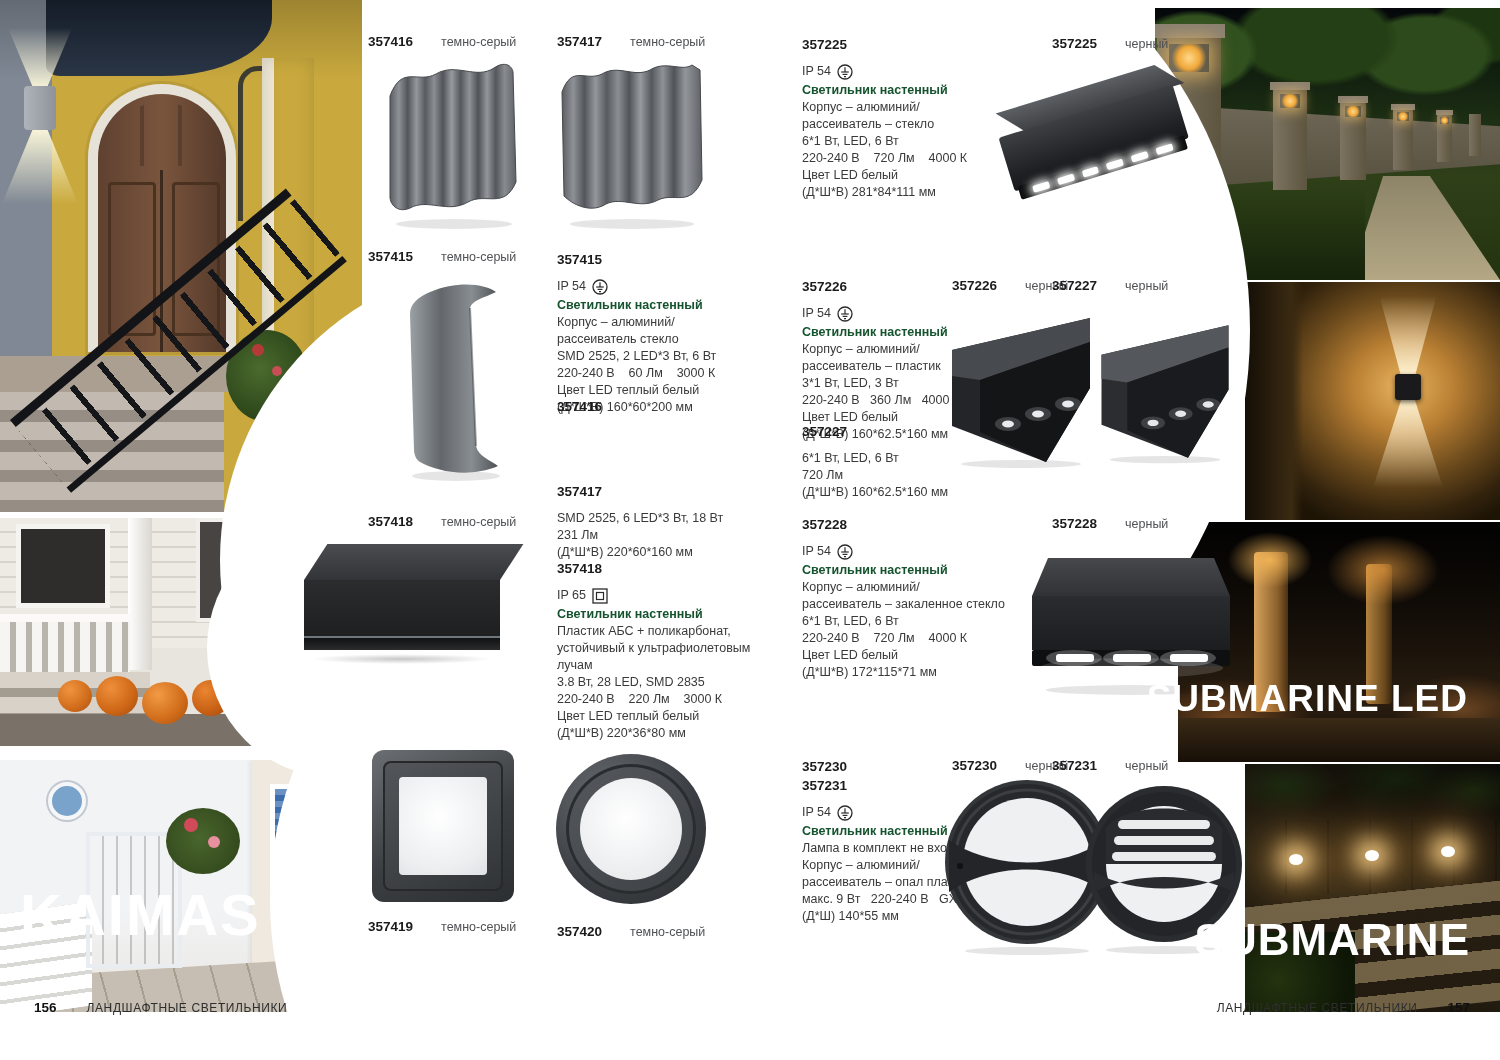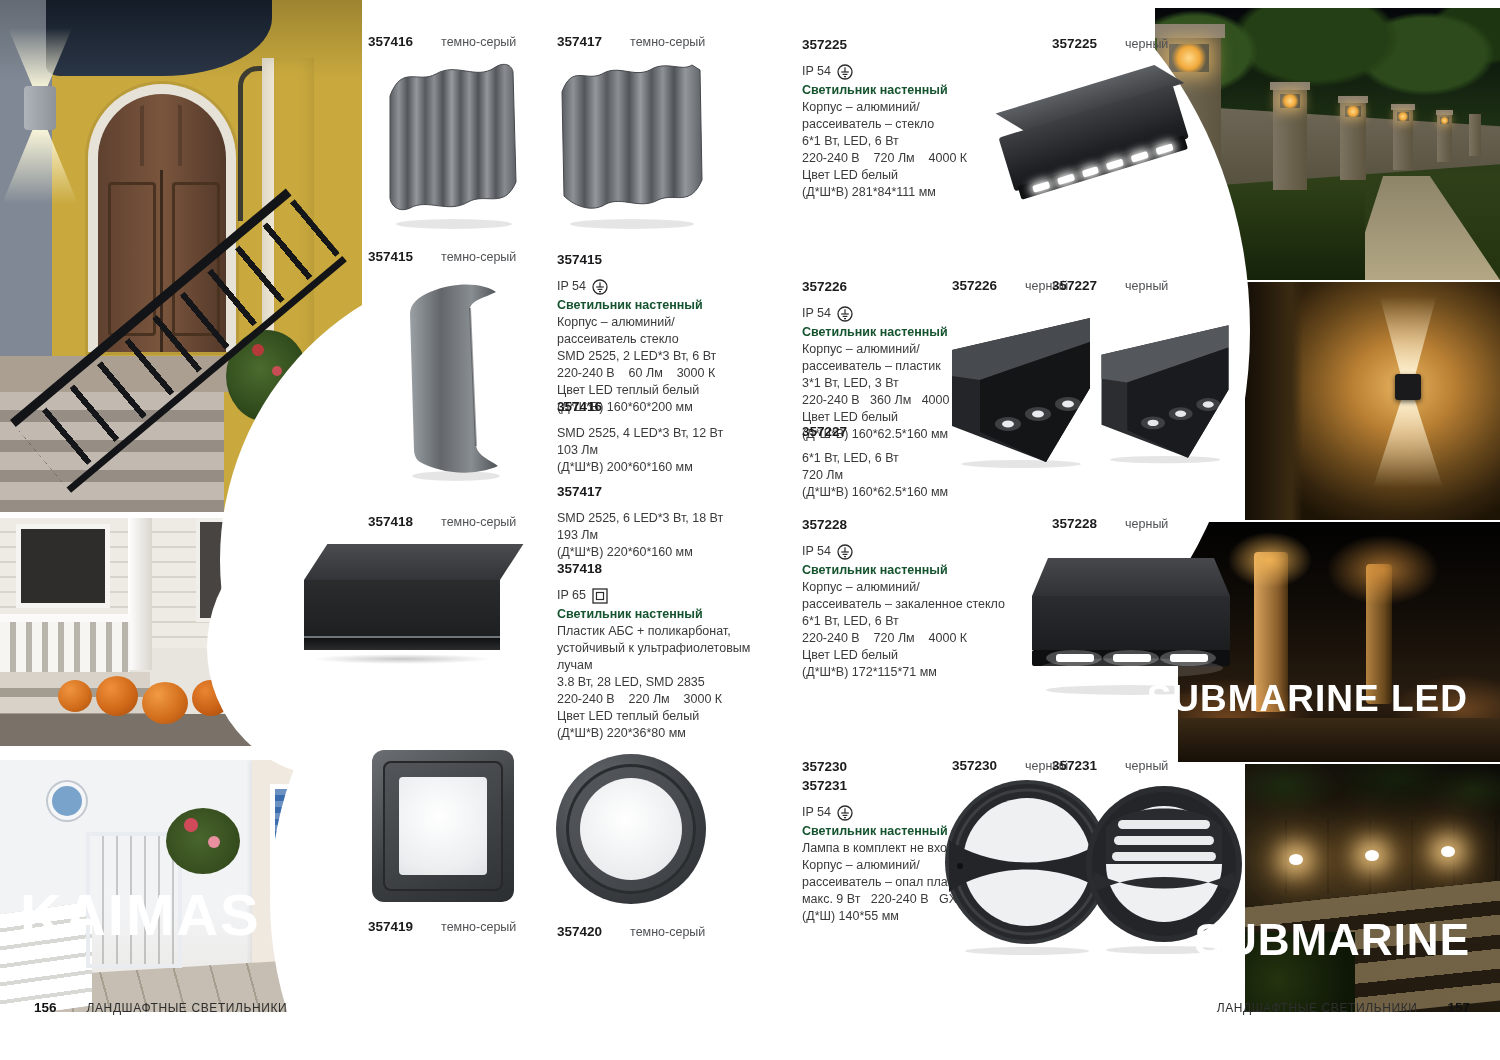--- a/index.html
+++ b/index.html
@@ -217,29 +217,26 @@
     <div class="lines">Корпус – алюминий/
 рассеиватель стекло
 SMD 2525, 2 LED*3 Вт, 6 Вт
 220-240 В    60 Лм    3000 К
 Цвет LED теплый белый
 (Д*Ш*В) 160*60*200 мм</div>
   </div>
 
   <div class="spec" style="left:557px;top:398px">
     <div class="code">357416</div>
-    <div class="lines">SMD 2525, 4 LED*3 Вт, 12 Вт
-103 Лм
-(Д*Ш*В) 200*60*160 мм</div>
   </div>
 
   <div class="spec" style="left:557px;top:483px">
     <div class="code">357417</div>
     <div class="lines">SMD 2525, 6 LED*3 Вт, 18 Вт
-193 Лм
+231 Лм
 (Д*Ш*В) 220*60*160 мм</div>
   </div>
 
   <div class="spec" style="left:557px;top:560px">
     <div class="code">357418</div>
     <div class="ip-row">
       <span>IP 65</span>
       <svg class="ipicon">
           <use href="#ic-class2"></use>
         </svg>

